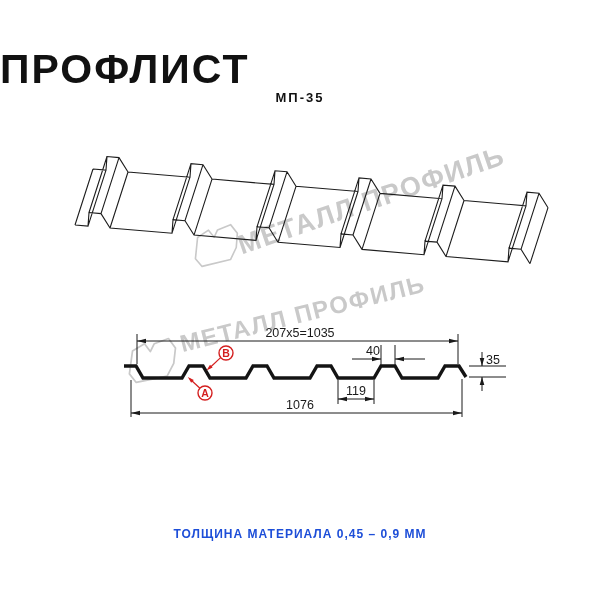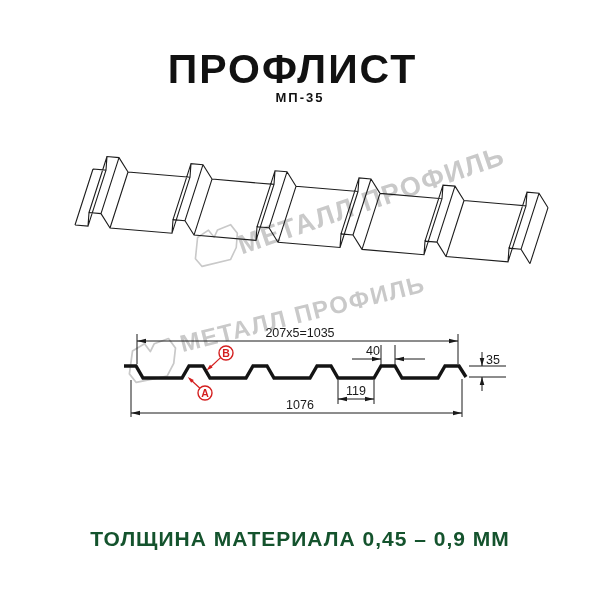--- a/index.html
+++ b/index.html
@@ -1,30 +1,30 @@
 <!DOCTYPE html>
 <html><head>
 <meta charset="utf-8">
 <style>
   html,body{margin:0;padding:0;}
   body{
     width:600px;height:600px;position:relative;background:#ffffff;
     font-family:"Liberation Sans", sans-serif;overflow:hidden;
   }
   .page-title{
-    position:absolute;top:46px;left:0;width:585px;text-align:center;
+    position:absolute;top:46px;left:0;width:585px;text-align:left;
     font-size:41px;font-weight:800;letter-spacing:2px;color:#111111;
   }
   .profile-model{
     position:absolute;top:90px;left:0;width:600px;text-align:center;
     font-size:13px;font-weight:700;letter-spacing:2px;color:#111111;
   }
   .thickness-note{
     position:absolute;top:527px;left:0;width:600px;text-align:center;
-    font-size:21px;font-weight:600;letter-spacing:1px;color:#14532d;
+    font-size:12px;font-weight:600;letter-spacing:1px;color:#1d4ed8;
   }
   .wm-logo{position:absolute;z-index:1;}
   .wm-text{
     position:absolute;z-index:1;font-weight:700;letter-spacing:1.5px;
     color:#c9c9c9;white-space:nowrap;transform-origin:left bottom;
   }
   .wm1-logo{left:190px;top:226px;transform:rotate(-12deg);}
   .wm1-text{left:244px;top:230px;font-size:27px;transform:rotate(-19deg);}
   .wm2-logo{left:124px;top:340px;transform:rotate(-10deg);}
   .wm2-text{left:184px;top:330px;font-size:24px;transform:rotate(-14deg);}

